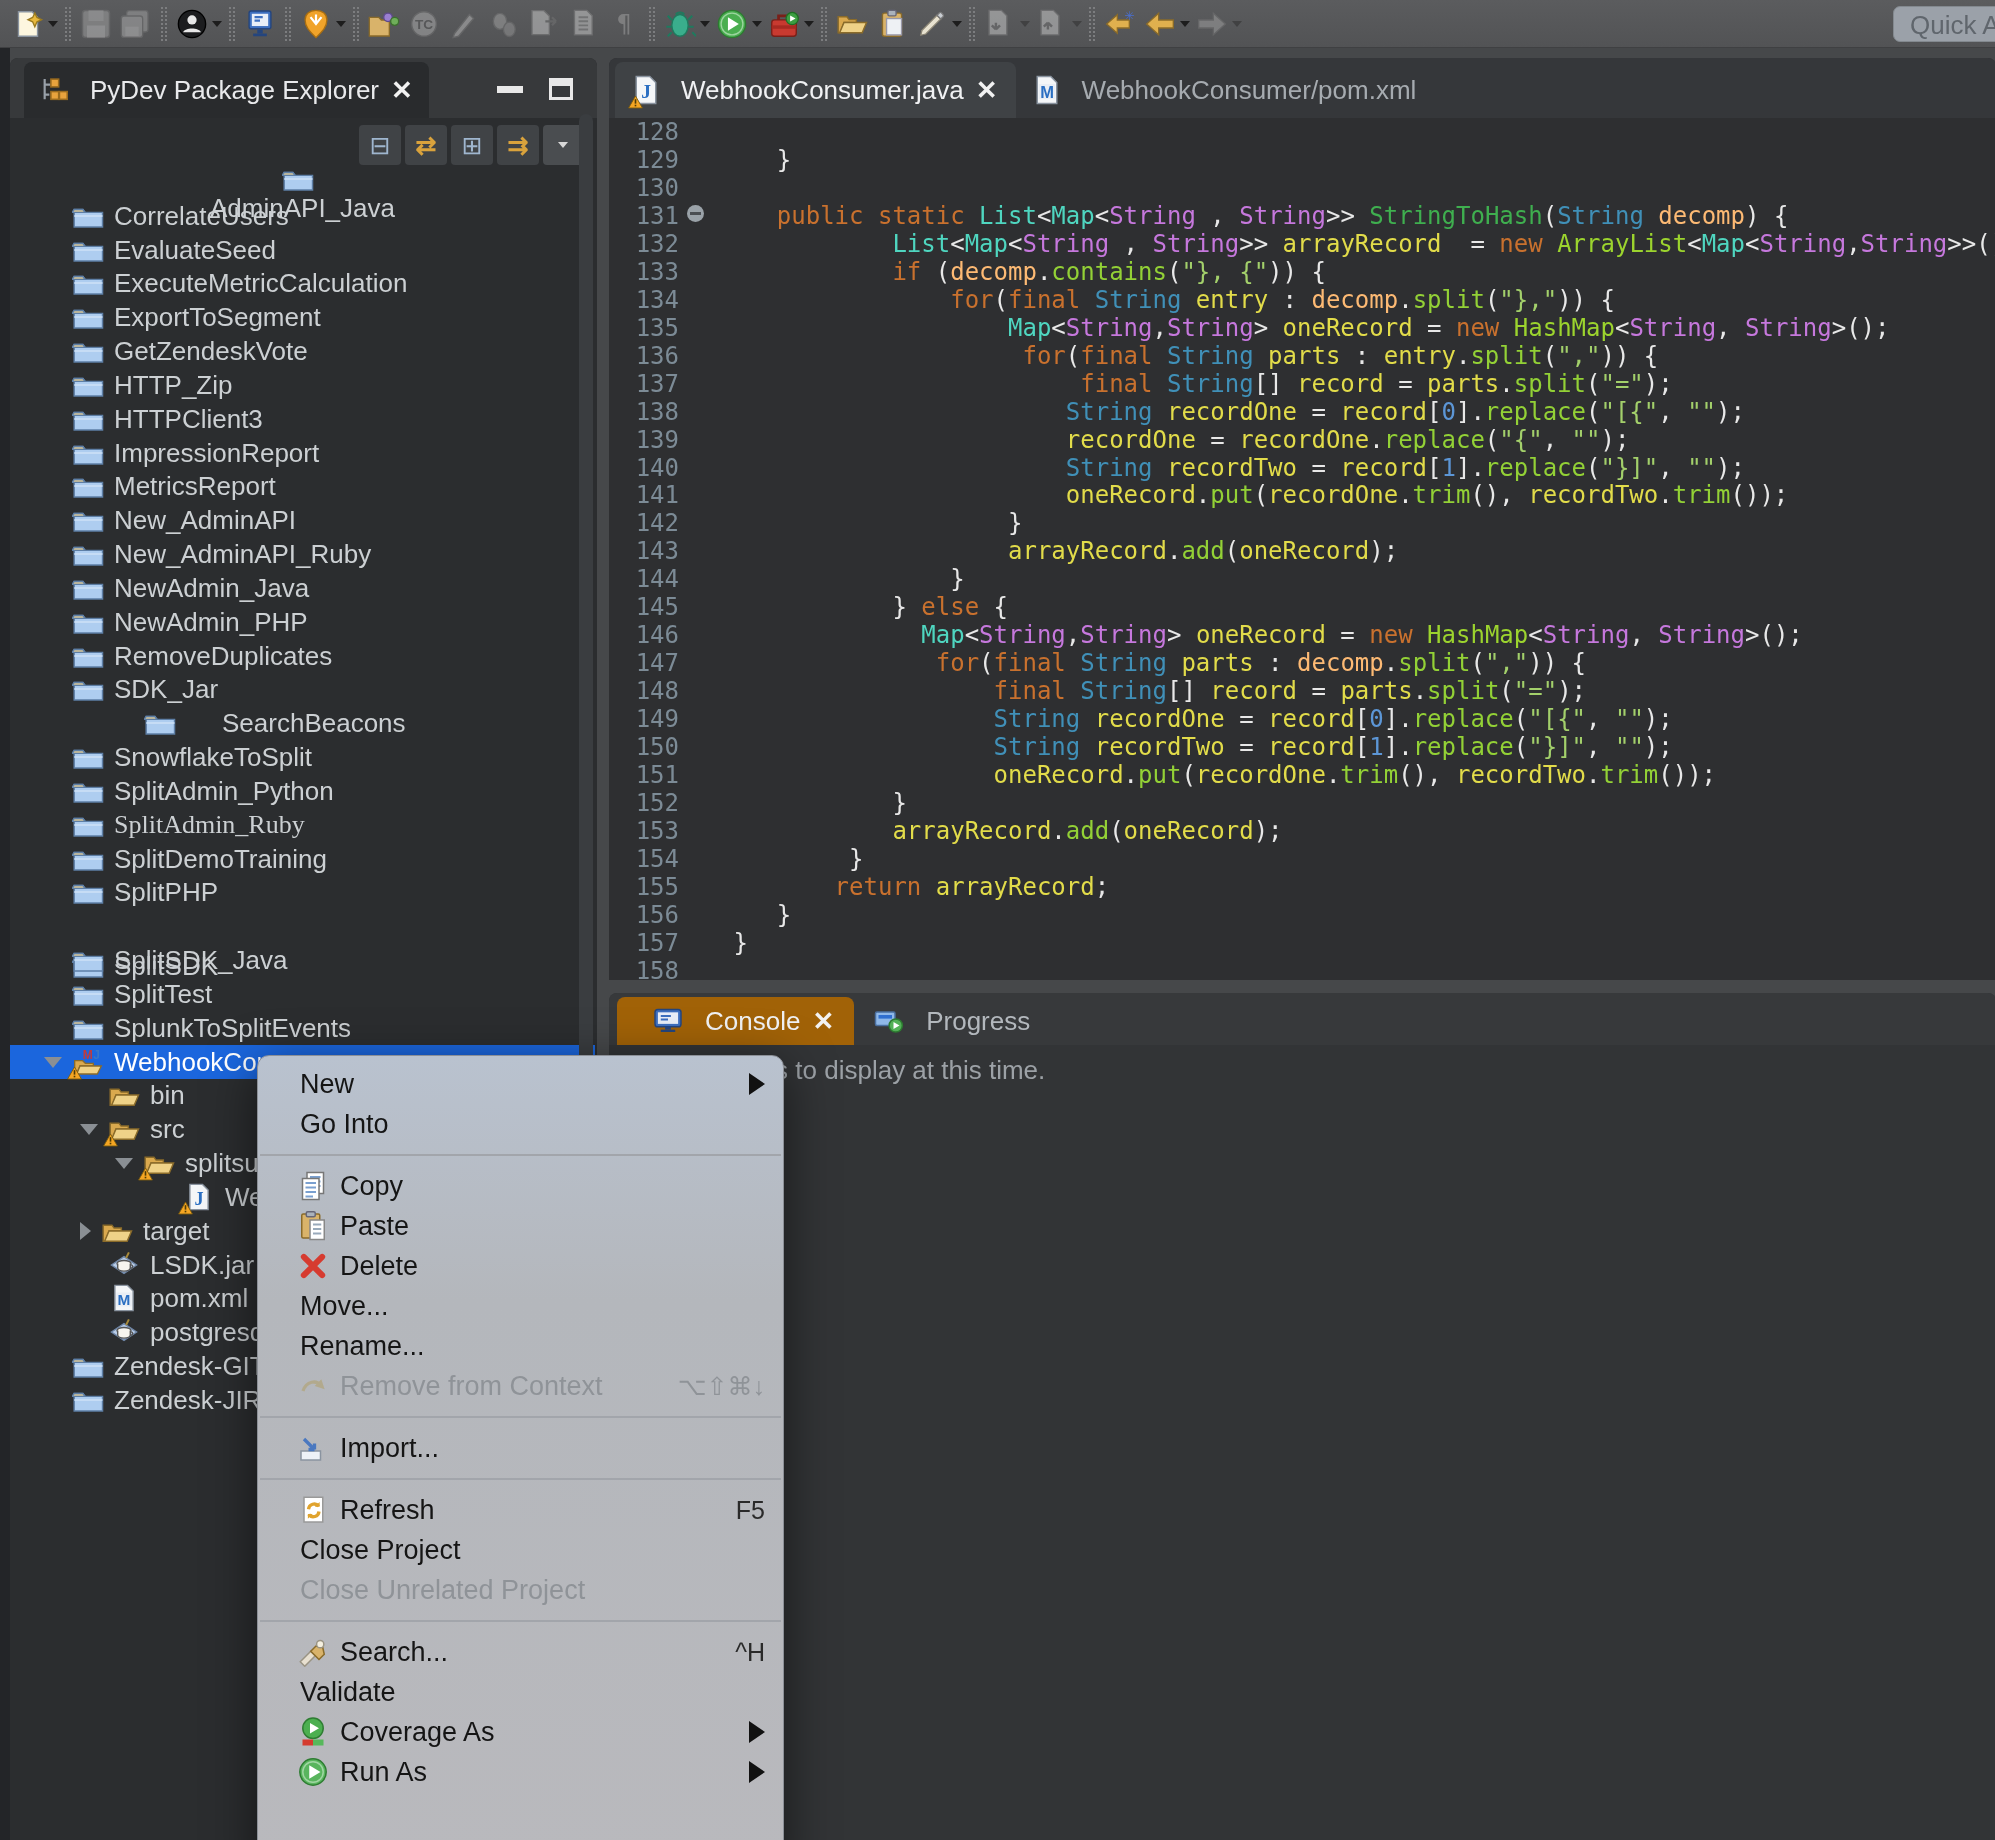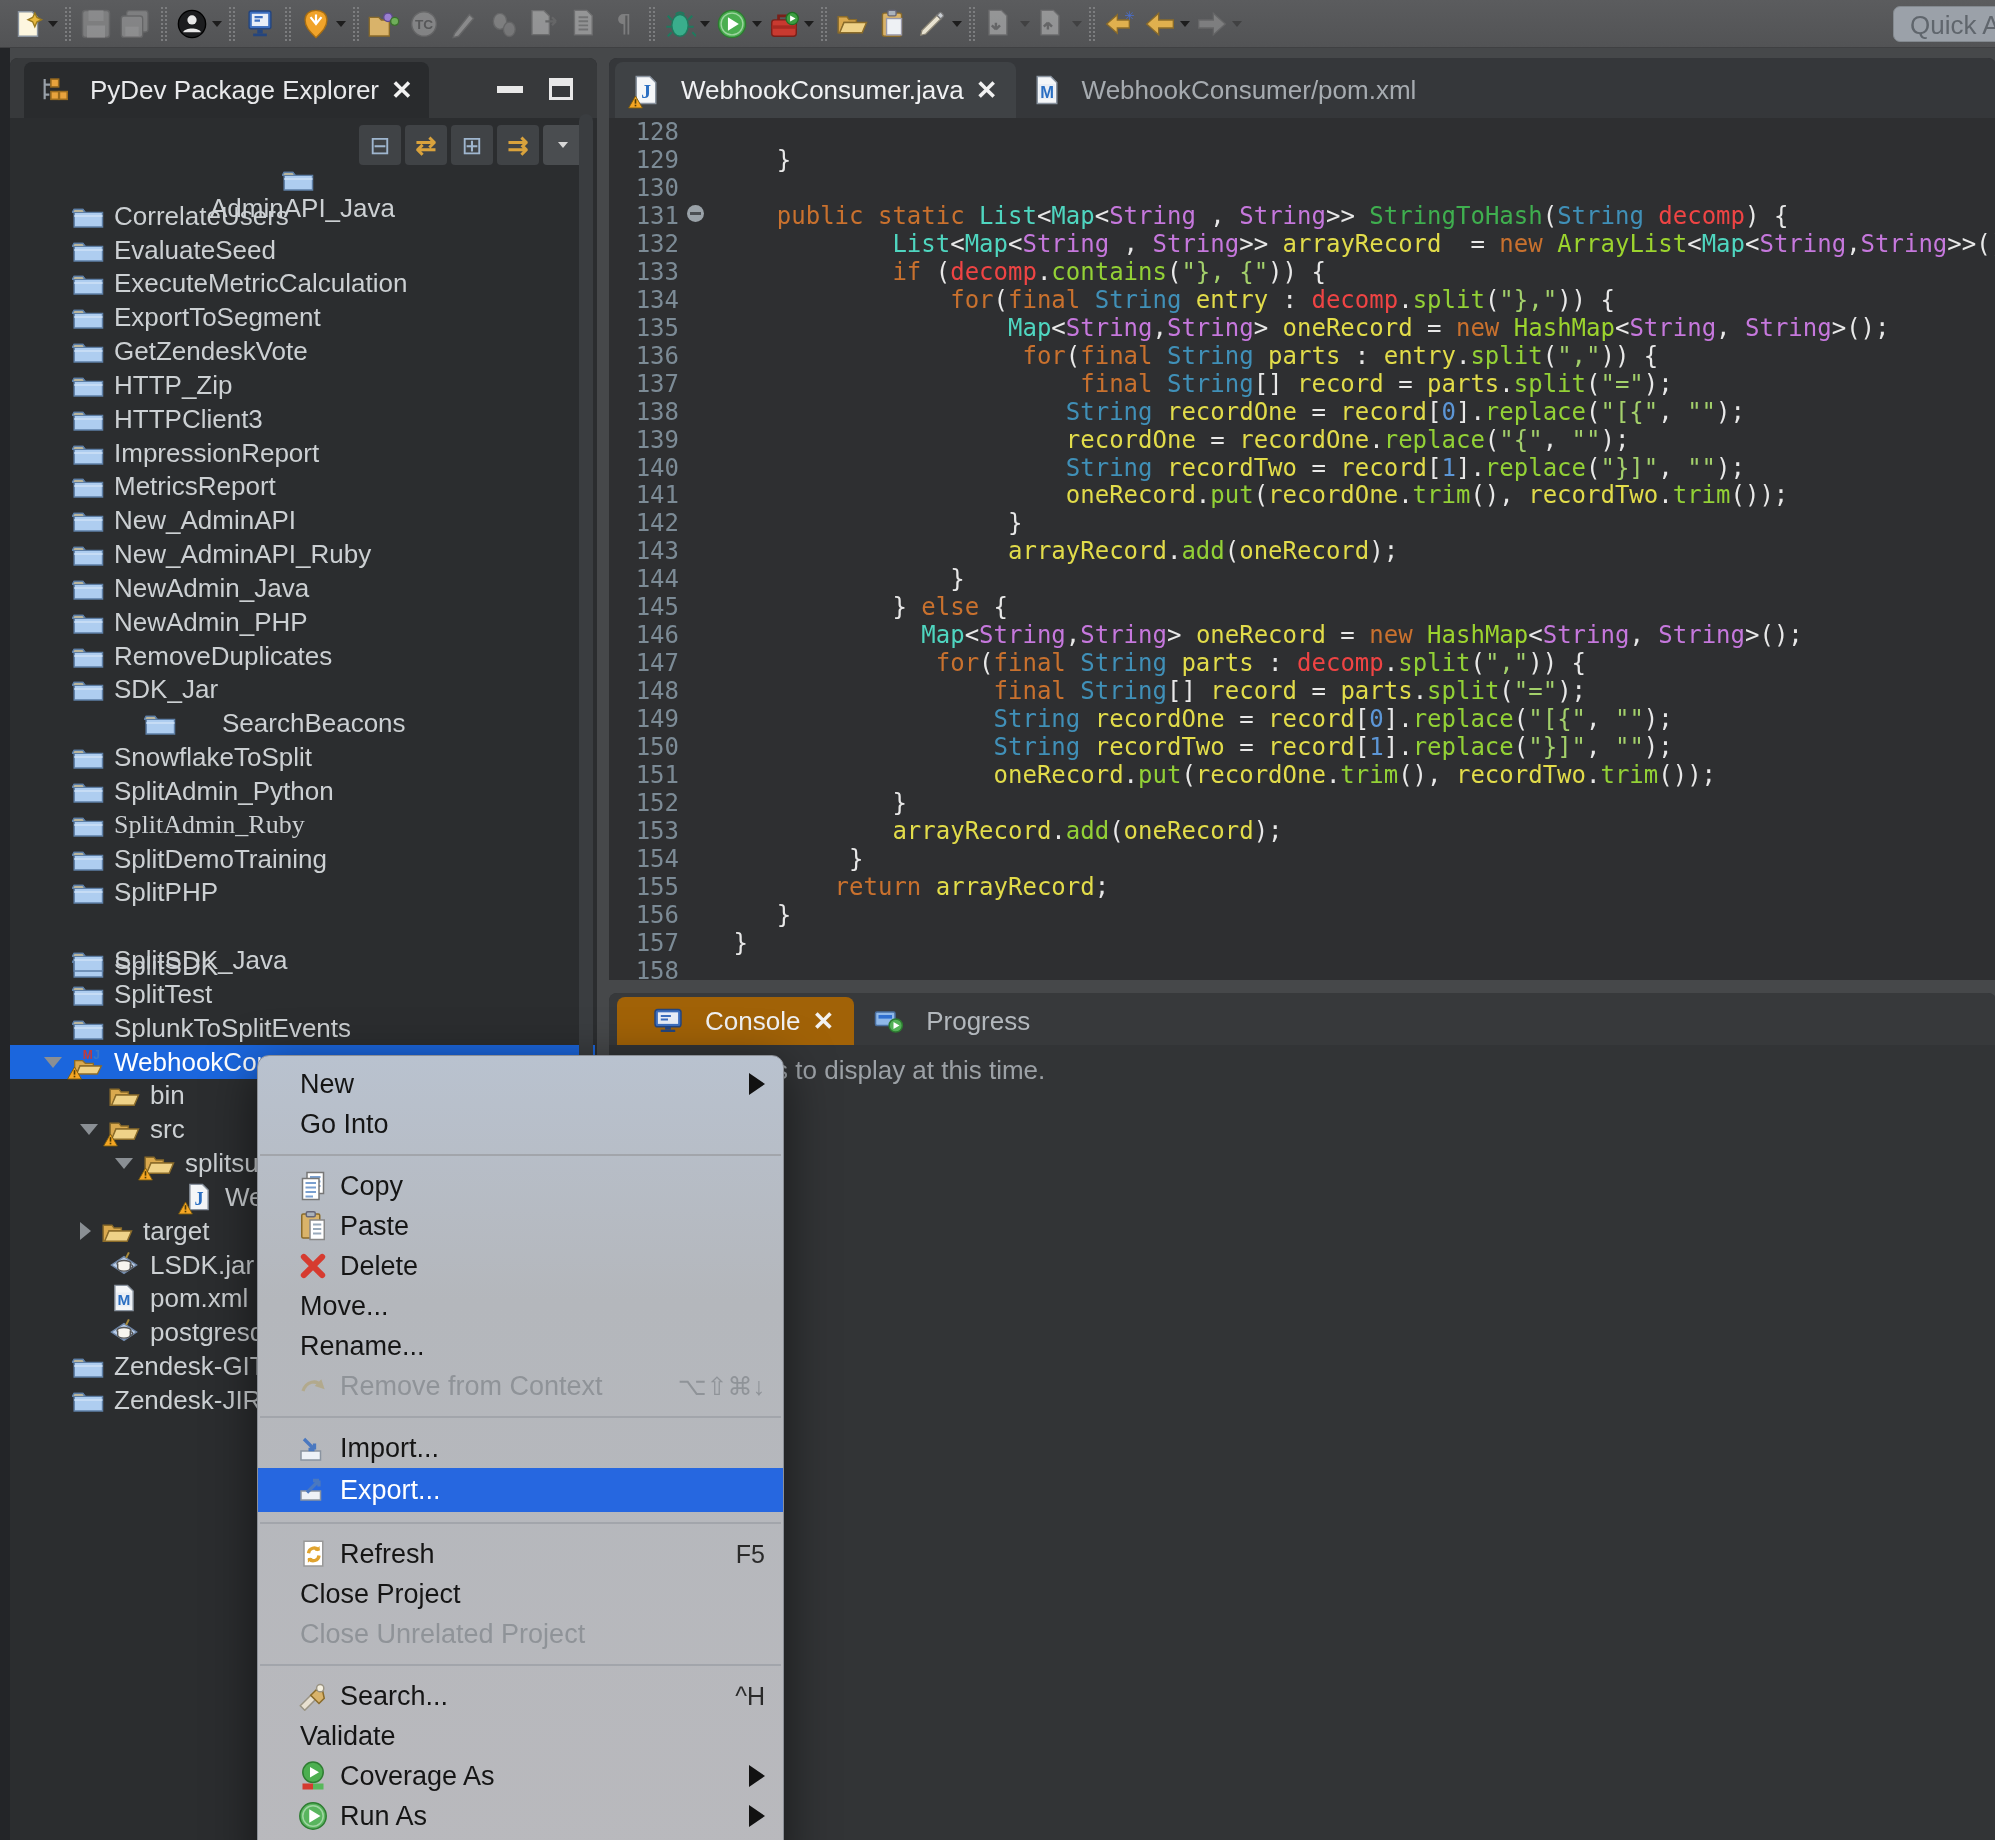--- a/index.html
+++ b/index.html
@@ -54,21 +54,21 @@
   .ed-tab{height:56px;margin-top:4px;display:flex;align-items:center;gap:12px;padding:0 18px;font-size:26px;color:#a6abb0;border-radius:8px 8px 0 0;}
   .ed-tab.active{background:#3f4245;color:#f0f1f3;margin-left:6px;}
   .code{position:absolute;left:0;top:60px;right:0;bottom:0;font-family:"DejaVu Sans Mono",monospace;font-size:24px;}
   .cline{position:absolute;left:0;height:28px;width:100%;display:flex;white-space:pre;}
   .lnum{width:70px;text-align:right;color:#7c8b96;flex:none;}
   .fold{width:40px;flex:none;position:relative;}
   .fold .fm{position:absolute;left:8px;top:3px;width:17px;height:17px;border-radius:50%;background:#9aa2a8;}
   .fold .fm:after{content:"";position:absolute;left:3px;top:7px;width:11px;height:3px;background:#4a4e52;}
   .tk-kw{color:#c9712e}.tk-itf{color:#4fd6c0}.tk-gstr{color:#c678dd}.tk-sstr{color:#4090b8}
   .tk-cls{color:#9cd42e}.tk-met{color:#93d136}.tk-mdecl{color:#3faf4f}.tk-var{color:#e2dc4a}
-  .tk-pvar{color:#ef4444}.tk-num{color:#5c96d6}.tk-str{color:#a3d06b}.tk-pun{color:#e8e8e8}
+  .tk-pvar{color:#fdba74}.tk-num{color:#5c96d6}.tk-str{color:#a3d06b}.tk-pun{color:#e8e8e8}
   
   .console{position:absolute;left:609px;top:993px;width:1387px;height:848px;background:#323436;border-radius:8px 8px 0 0;}
   .cn-tabbar{position:absolute;left:0;top:0;width:100%;height:52px;background:#37393b;border-radius:8px 8px 0 0;display:flex;}
   .cn-tab{height:48px;margin-top:4px;display:flex;align-items:center;gap:12px;padding:0 20px;font-size:26px;color:#b3b8bd;border-radius:8px 8px 0 0;}
   .cn-tab.active{background:#a16207;color:#f0f1f3;margin-left:8px;padding-left:36px;}
   .cn-msg{position:absolute;left:36px;top:62px;color:#9ca1a6;font-size:26px;}
   
   .menu{position:absolute;left:257px;top:1055px;width:527px;height:816px;z-index:50;
     background:linear-gradient(#b9c2cf,#b4b7bc 30%,#b9b9bd);
     border:1px solid #8c9097;border-radius:12px 12px 0 0;
@@ -943,29 +943,20 @@
     <div class="msep"></div>
     <div class="mitem hasicon">
       <span class="micon">
         <svg class="gsvg" width="32" height="30" viewBox="0 0 20 18">
           <rect x="2" y="11" width="13" height="6" fill="#eef2f7" stroke="#8a94a0"></rect>
           <path d="M4 3l7 7m0 0V6m0 4H7" stroke="#4a78c0" stroke-width="2.2" fill="none"></path>
         </svg>
       </span>
       <span>Import...</span>
     </div>
-    <div class="mitem hasicon hl">
-      <span class="micon">
-        <svg class="gsvg" width="32" height="30" viewBox="0 0 20 18">
-          <rect x="2" y="11" width="13" height="6" fill="#eef2f7" stroke="#8a94a0"></rect>
-          <path d="M6 12l8-8m0 0v4m0-4h-4" stroke="#4a78c0" stroke-width="2.2" fill="none"></path>
-        </svg>
-      </span>
-      <span>Export...</span>
-    </div>
     <div class="msep"></div>
     <div class="mitem hasicon">
       <span class="micon">
         <svg class="gsvg" width="32" height="30" viewBox="0 0 18 20">
           <rect x="3" y="1.5" width="12.5" height="16.5" fill="#fff" stroke="#999"></rect>
           <path d="M6 9.5a3.8 3.8 0 0 1 6.8-2" fill="none" stroke="#e0a32e" stroke-width="2.2"></path>
           <path d="M13.4 4.6v3.2h-3.2z" fill="#e0a32e"></path>
           <path d="M13 11a3.8 3.8 0 0 1-6.8 2" fill="none" stroke="#e0a32e" stroke-width="2.2"></path>
           <path d="M5.6 15.9v-3.2h3.2z" fill="#e0a32e"></path>
         </svg>

